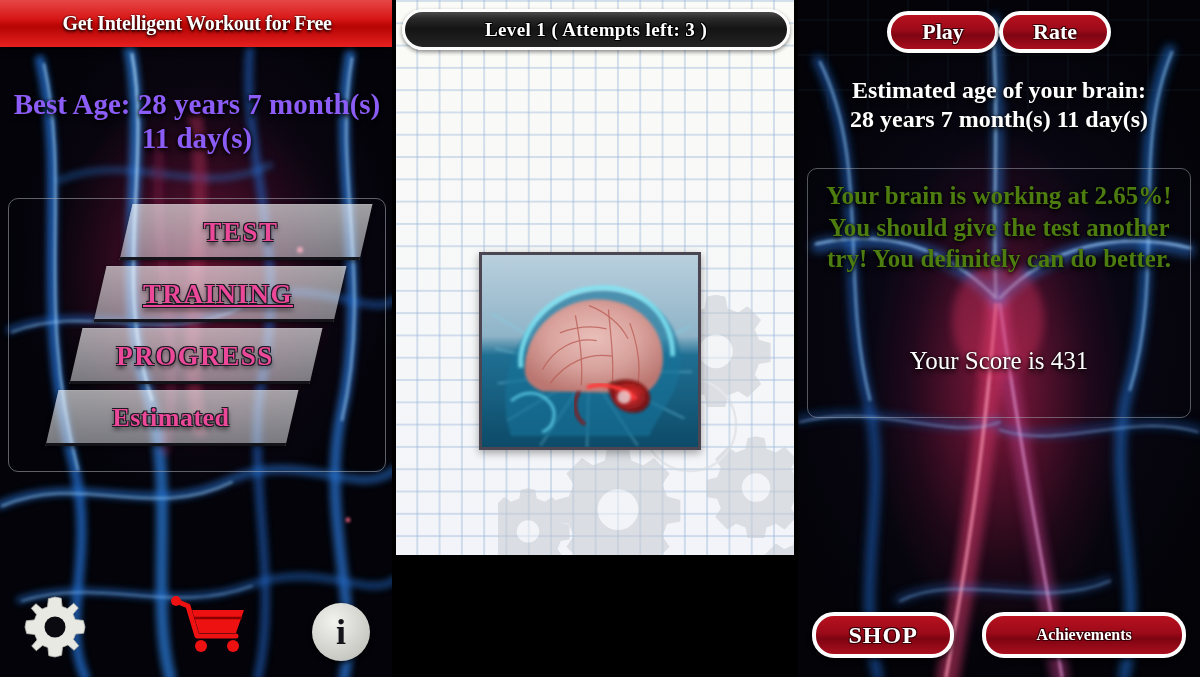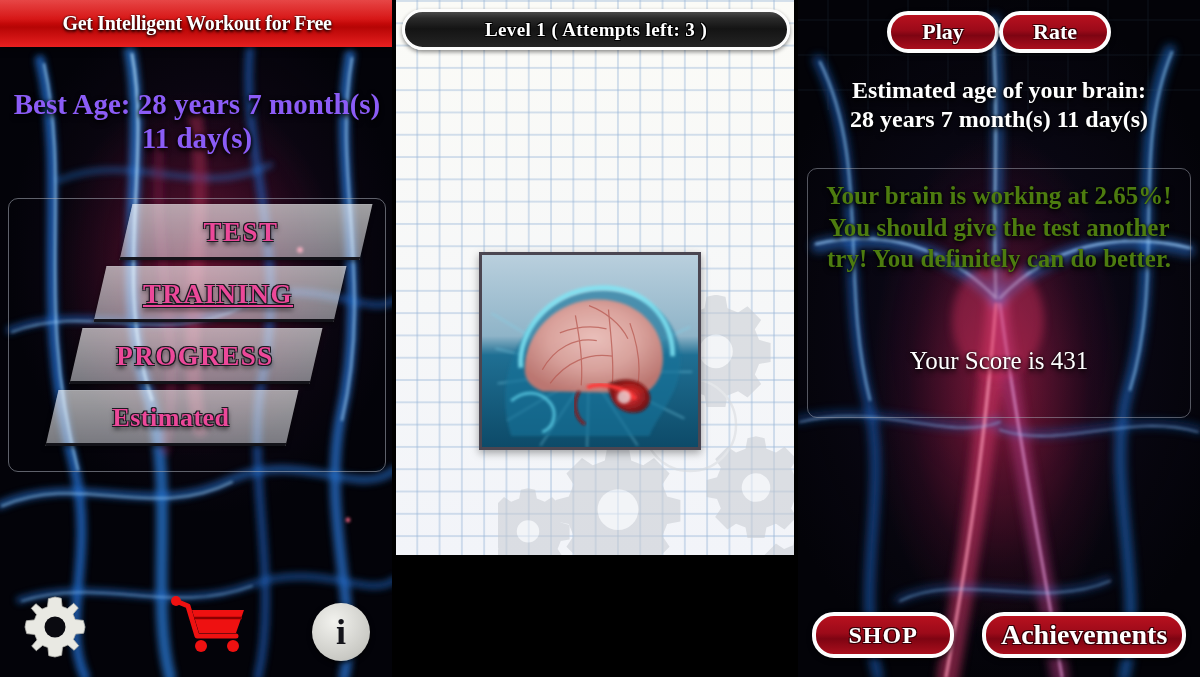--- a/index.html
+++ b/index.html
@@ -158,21 +158,21 @@
   .p3-score {
     position:absolute; left:14px; top:347px; width:374px; z-index:28; text-align:center;
     color:#fff; font-weight:normal; font-size:25px;
     text-shadow:0 3px 5px rgba(0,0,0,.95), 0 0 3px rgba(0,0,0,.9);
   }
   .p3-bottombar {
     position:absolute; left:0; bottom:17px; width:402px; height:48px; z-index:30;
     display:flex; align-items:flex-start; justify-content:space-between; padding:0 14px;gap:28px;
   }
   .pill-shop { width:148px; height:46px; } .pill-shop .redpill-text { font-size:24px; letter-spacing:1px; }
-  .pill-ach { width:212px; height:46px; } .pill-ach .redpill-text { font-size:28px; }
+  .pill-ach { width:212px; height:46px; } .pill-ach .redpill-text { font-size:16px; }
 
   .divider { position:absolute; top:0; width:4px; height:677px; background:#000; z-index:60; }
 </style>
 </head>
 <body>
 
 <div class="stage">
 
   <div class="panel1">
 

